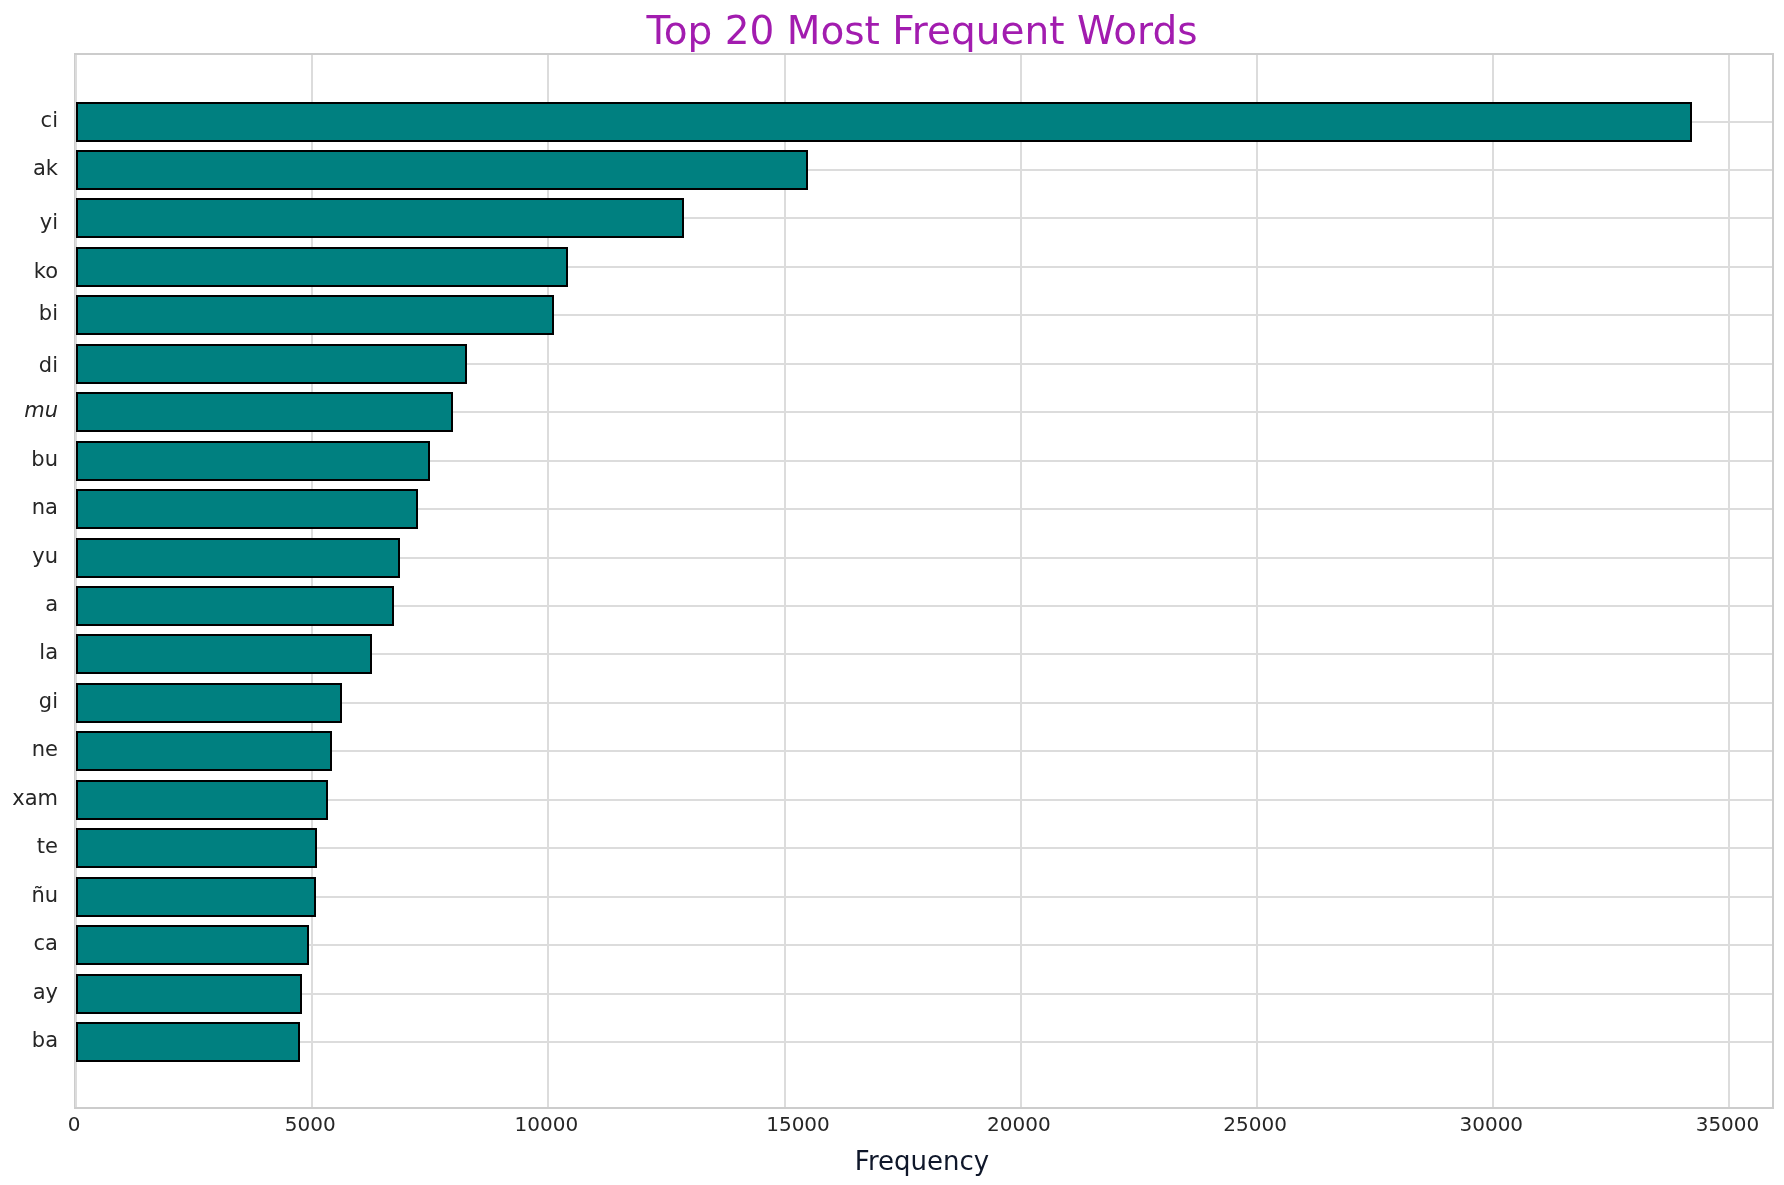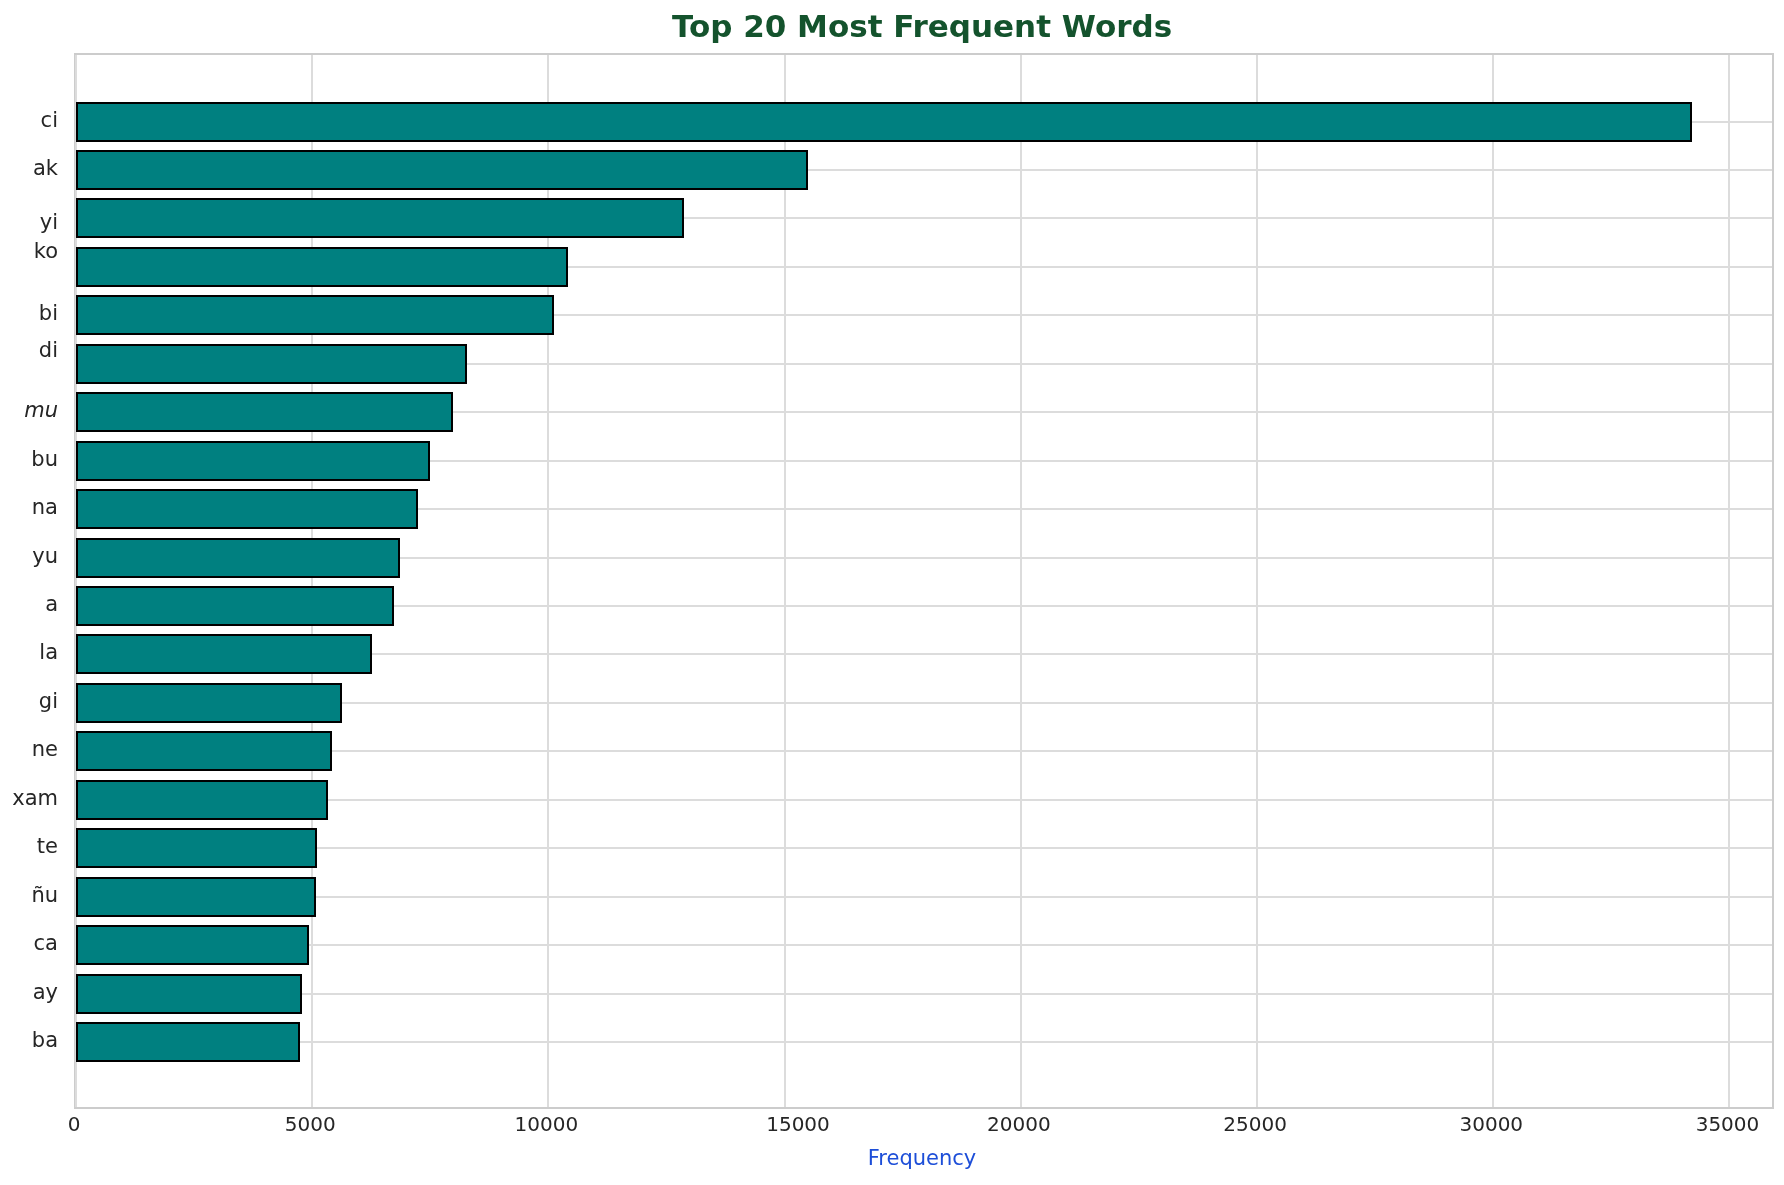--- a/index.html
+++ b/index.html
@@ -13,23 +13,23 @@
     width: 1784px;
     height: 1185px;
     background: #ffffff;
     overflow: hidden;
   }
   .chart-title {
     position: absolute;
     left: 922px;
     top: 8px;
     transform: translateX(-50%);
-    font-size: 31px;
-    font-weight: bold;
-    color: #14532d;
+    font-size: 39px;
+    font-weight: normal;
+    color: #a21caf;
     white-space: nowrap;
   }
   .plot-area {
     position: absolute;
     left: 74px;
     top: 53px;
     width: 1696px;
     height: 1052px;
     border: 2px solid #cccccc;
     box-sizing: content-box;
@@ -89,37 +89,37 @@
     transform: translateX(-50%);
     font-size: 20px;
     color: #262626;
     white-space: nowrap;
   }
   .x-axis-label {
     position: absolute;
     left: 922px;
     top: 1146px;
     transform: translateX(-50%);
-    font-size: 21px;
-    color: #1d4ed8;
+    font-size: 26px;
+    color: #0f172a;
     white-space: nowrap;
   }
 </style>
 </head>
 <body>
 
 <div class="figure">
   <div class="chart-title">Top 20 Most Frequent Words</div>
   <div class="ylabels">
       <div class="y-tick-label" style="top: 52.5px;">ci</div>
       <div class="y-tick-label" style="top: 100.95px;">ak</div>
       <div class="y-tick-label" style="top: 155px;">yi</div>
-      <div class="y-tick-label" style="top: 184px; text-align: center;">ko</div>
+      <div class="y-tick-label" style="top: 204px; text-align: center;">ko</div>
       <div class="y-tick-label" style="top: 246.3px;">bi</div>
-      <div class="y-tick-label" style="top: 283px;">di</div>
+      <div class="y-tick-label" style="top: 298px;">di</div>
       <div class="y-tick-label" style="top: 343.2px; font-style: italic;">mu</div>
       <div class="y-tick-label" style="top: 391.65px;">bu</div>
       <div class="y-tick-label" style="top: 440.1px;">na</div>
       <div class="y-tick-label" style="top: 488.55px;">yu</div>
       <div class="y-tick-label" style="top: 537px;">a</div>
       <div class="y-tick-label" style="top: 585.45px;">la</div>
       <div class="y-tick-label" style="top: 633.9px;">gi</div>
       <div class="y-tick-label" style="top: 682.35px;">ne</div>
       <div class="y-tick-label" style="top: 730.8px;">xam</div>
       <div class="y-tick-label" style="top: 779.25px;">te</div>

